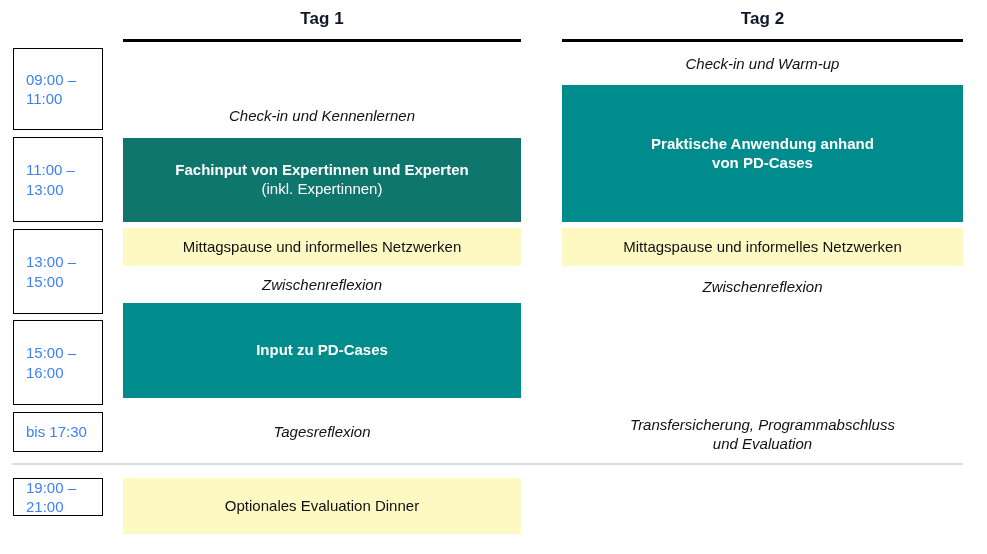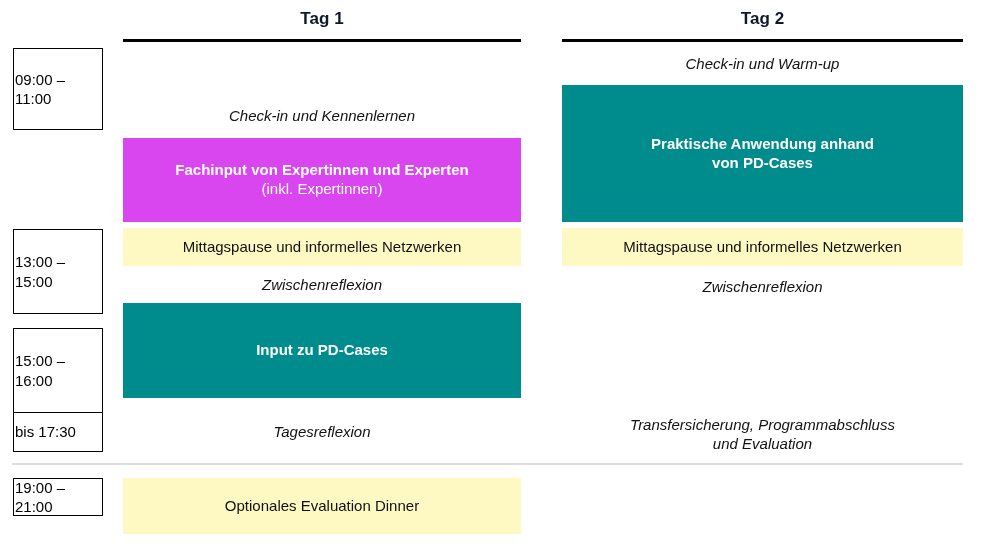--- a/index.html
+++ b/index.html
@@ -21,35 +21,35 @@
     font-size:17px;font-weight:bold;color:#0f172a;
     text-align:center;line-height:1;
     letter-spacing:0.1px;
   }
   .day-rule{background:#000000;height:3px;}
 
   
   .time-box{
     border:1.6px solid #000000;
     display:flex;align-items:center;
-    padding-left:1px;
-    font-size:15px;line-height:1.28;color:#000000;
+    padding-left:12px;
+    font-size:15px;line-height:1.28;color:#3b82f6;
     white-space:pre-line;
   }
 
   
   .block{
     display:flex;align-items:center;justify-content:center;
     text-align:center;
     padding:18px 10px;
     line-height:1.25;
     white-space:pre-line;
   }
   .block.filled{color:#ffffff;font-weight:bold;font-size:15px;}
-  .block.olive{background:#d946ef;}
+  .block.olive{background:#0f766e;}
   .block.teal{background:#008C8C;}
   .block.navy{background:#064E68;}
   .block.grey{background:#fef9c3;color:#111111;font-weight:normal;font-size:15px;}
 
   
   .sub{font-weight:normal;display:block;}
 
   
   .label-italic{
     display:flex;align-items:center;justify-content:center;
@@ -66,23 +66,25 @@
 <div id="stage">
 
   <div class="abs day-title" style="left:123px;top:10px;width:398px;">Tag 1</div>
   <div class="abs day-rule" style="left:123px;top:39px;width:398px;"></div>
 
   <div class="abs day-title" style="left:562px;top:10px;width:401px;">Tag 2</div>
   <div class="abs day-rule" style="left:562px;top:39px;width:401px;"></div>
 
   <div class="abs time-box" style="left:13px;top:48px;width:90px;height:82px;">09:00 –
 11:00</div>
+  <div class="abs time-box" style="left:13px;top:137px;width:90px;height:85px;">11:00 –
+13:00</div>
   <div class="abs time-box" style="left:13px;top:229px;width:90px;height:85px;">13:00 –
 15:00</div>
-  <div class="abs time-box" style="left:13px;top:320px;width:90px;height:85px;margin-top:8px;">15:00 –
+  <div class="abs time-box" style="left:13px;top:320px;width:90px;height:85px;">15:00 –
 16:00</div>
   <div class="abs time-box" style="left:13px;top:412px;width:90px;height:40px;">bis 17:30</div>
   <div class="abs time-box" style="left:13px;top:478px;width:90px;height:38px;">19:00 –
 21:00</div>
 
   <div class="abs label-italic" style="left:123px;top:100px;width:398px;height:32px;">Check-in und Kennenlernen</div>
 
   <div class="abs block olive filled" style="left:123px;top:138px;width:398px;height:84px;">
     <div>
       <span>Fachinput von Expertinnen und Experten</span>

